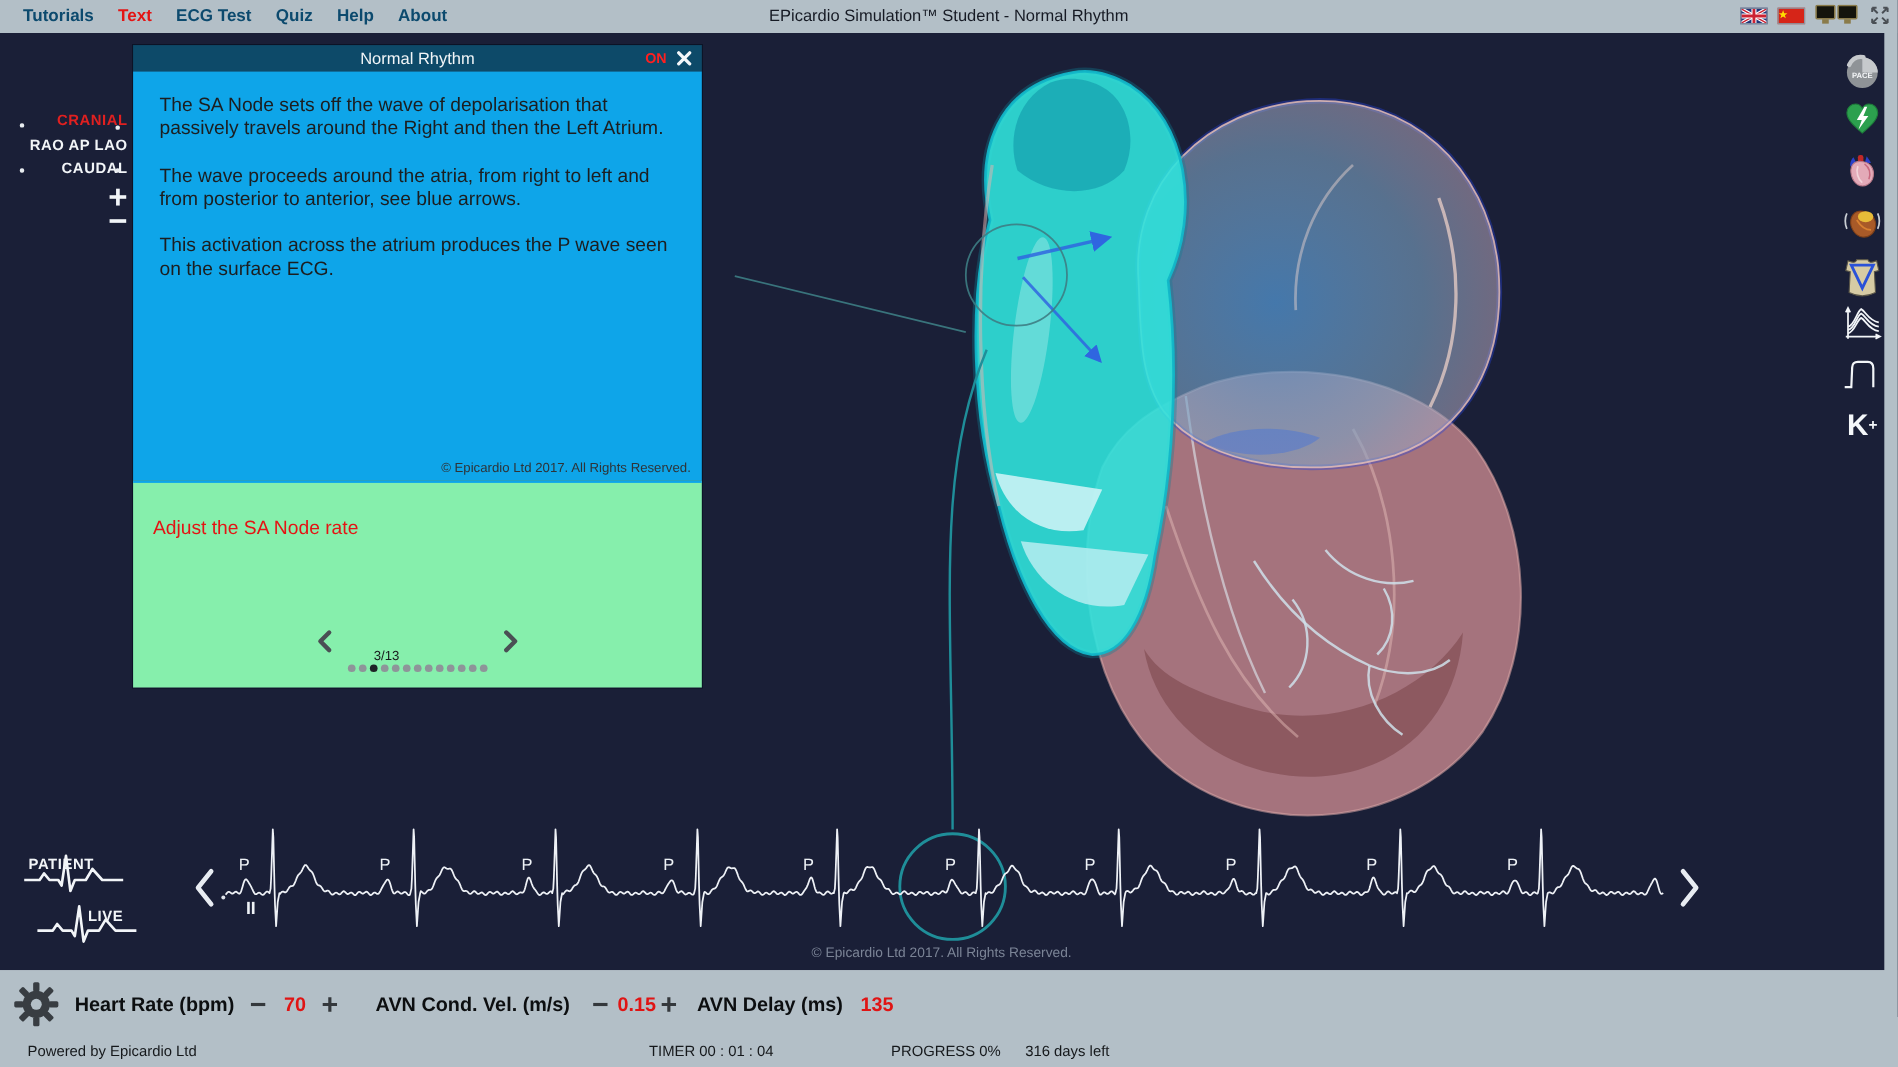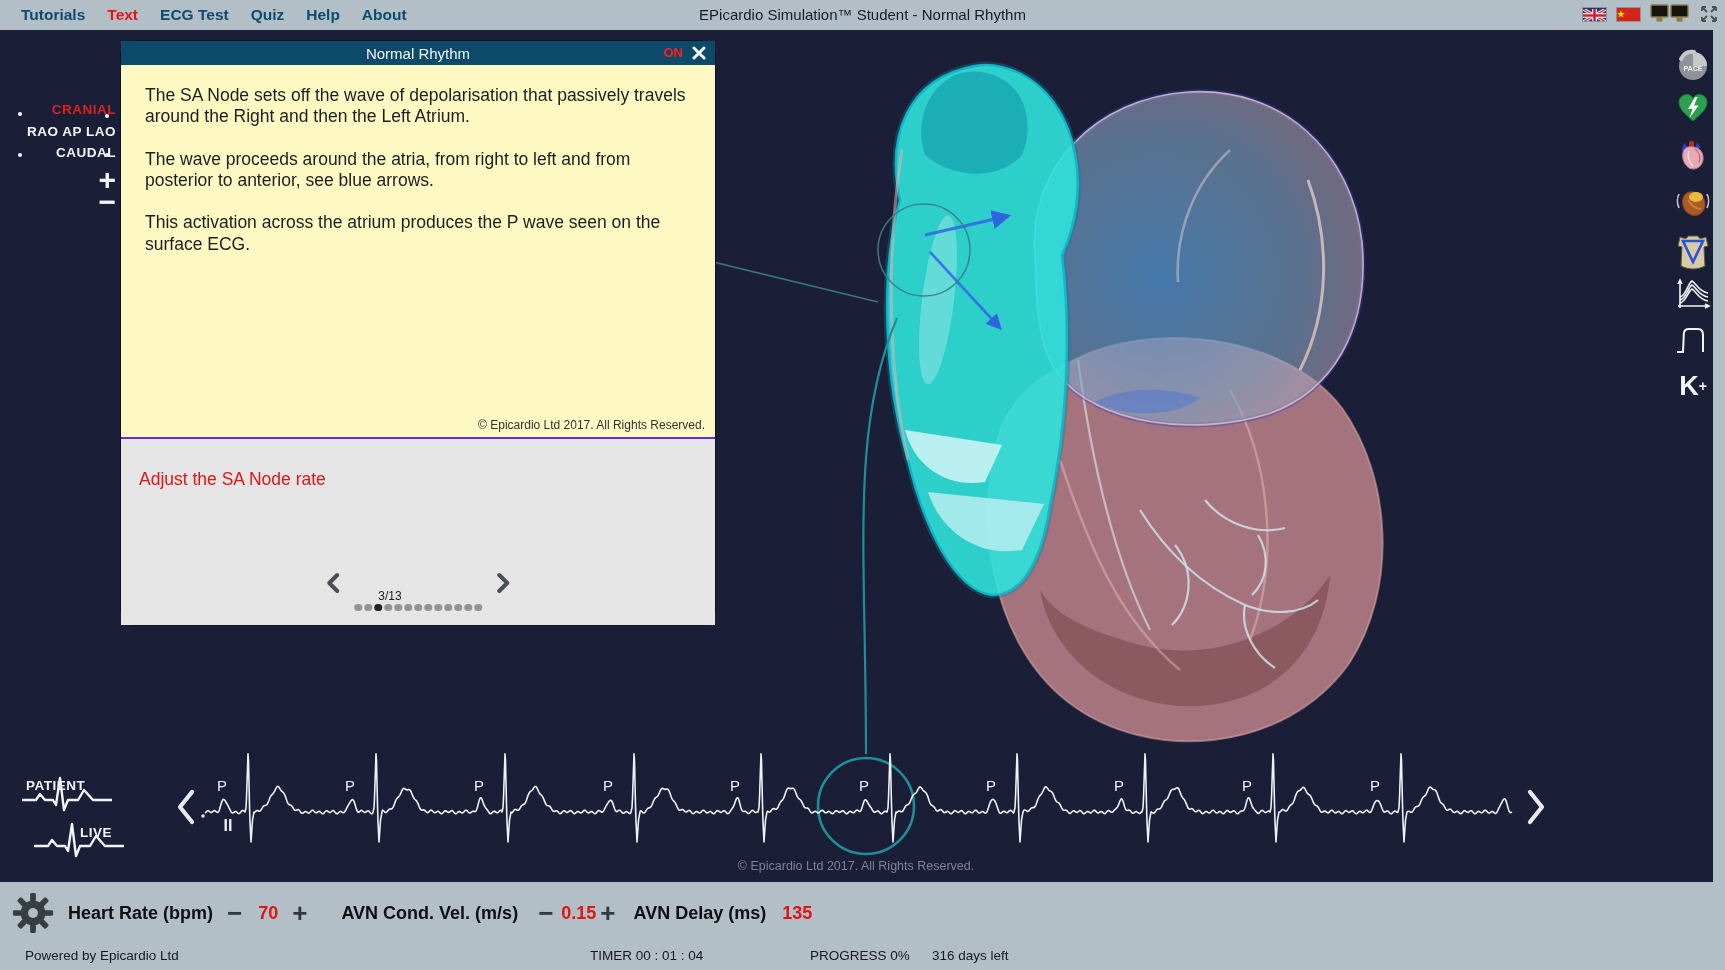--- a/index.html
+++ b/index.html
@@ -18,28 +18,28 @@
   
   .view-controls{position:absolute;left:12px;top:66px;width:104px;text-align:right;color:#f2f5f8;}
   .vc-row{font-size:13.5px;letter-spacing:0.5px;font-weight:bold;}
   .vc-cranial{color:#e02020;margin-top:6px;}
   .vc-rao{margin-top:7px;}
   .vc-caudal{margin-top:6px;}
   .vc-zin{font-size:30px;font-weight:bold;line-height:24px;margin-top:8px;}
   .vc-zout{font-size:30px;font-weight:bold;line-height:16px;margin-top:2px;}
   .vdot{position:absolute;width:3.5px;height:3.5px;border-radius:50%;background:#e8ecf0;}
   
-  .dialog{position:absolute;left:121px;top:11px;width:594px;height:584px;box-shadow:0 0 0 1px #0c1326;border-radius:16px;}
+  .dialog{position:absolute;left:121px;top:11px;width:517px;height:584px;box-shadow:0 0 0 1px #0c1326;}
   .dlg-title{position:relative;height:24px;background:#0d4a69;color:#f2f6f8;font-size:15px;display:flex;align-items:center;justify-content:center;}
   .dlg-on{position:absolute;right:32px;top:4px;font-size:13px;font-weight:bold;color:#ff1f1f;}
   .dlg-close{position:absolute;right:9px;top:5px;width:14px;height:14px;cursor:pointer;}
-  .dlg-body{position:relative;height:372px;background:#fef9c3;box-sizing:border-box;padding:20px 24px 0 24px;}
+  .dlg-body{position:relative;height:372px;background:#0ea5e9;box-sizing:border-box;padding:20px 24px 0 24px;}
   .dlg-body p{margin:0 0 21px 0;font-size:17.5px;line-height:1.22;color:#1c1e20;}
   .dlg-copy{position:absolute;right:10px;bottom:5px;font-size:12px;color:#2e3438;}
-  .dlg-lower{position:relative;height:186px;background:#e5e5e5;border-top:2px solid #6d28d9;}
+  .dlg-lower{position:relative;height:186px;background:#86efac;border-top:2px solid #0ea5e9;}
   .dlg-instruction{position:absolute;left:18px;top:30px;font-size:17.5px;color:#e41414;}
   .pager{position:absolute;left:50%;bottom:14px;transform:translateX(-50%);display:flex;align-items:center;gap:14px;}
   .pager-dots{position:relative;display:flex;gap:2.5px;align-items:center;padding-top:12px;margin-top:36px;}
   .pdot{width:7.5px;height:7.5px;border-radius:50%;background:#8e9499;}
   .pdot.active{background:#1f2326;}
   .pager-label{position:absolute;left:24px;top:-3px;font-size:12px;color:#17191b;}
   
   .side-icon{position:absolute;left:1674px;width:38px;height:38px;display:flex;align-items:center;justify-content:center;}
   .kplus{color:#f4f7fa;font-size:27px;font-weight:bold;}
   .kplus sup{font-size:14px;}

